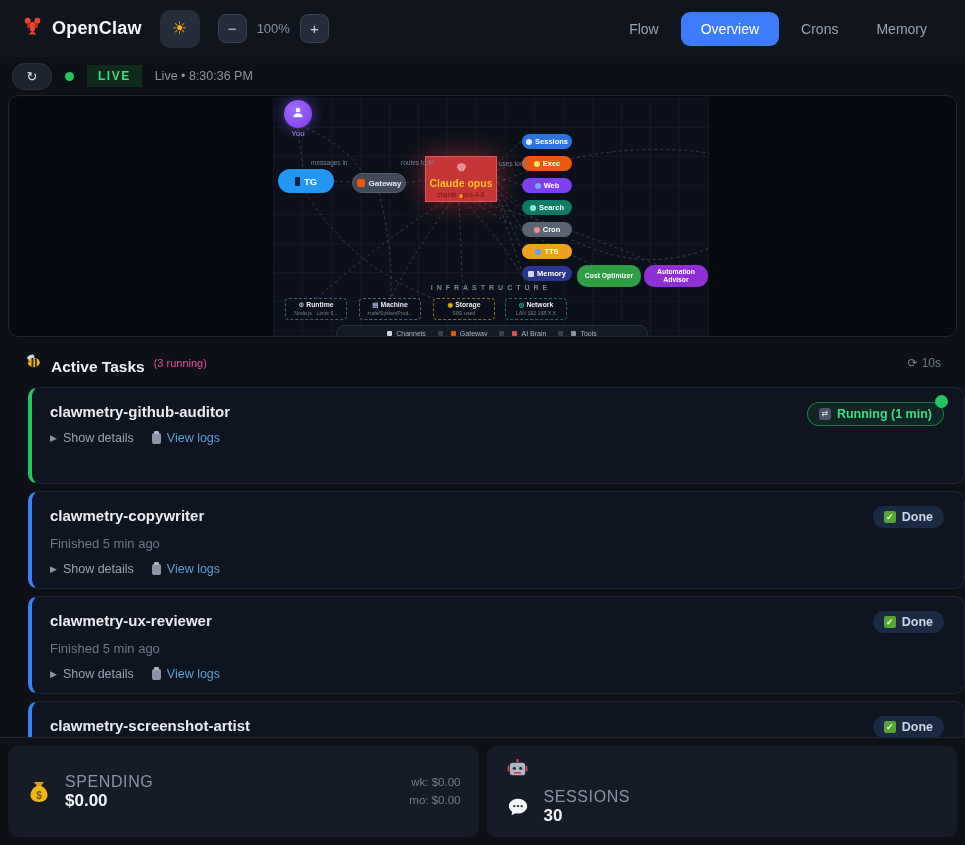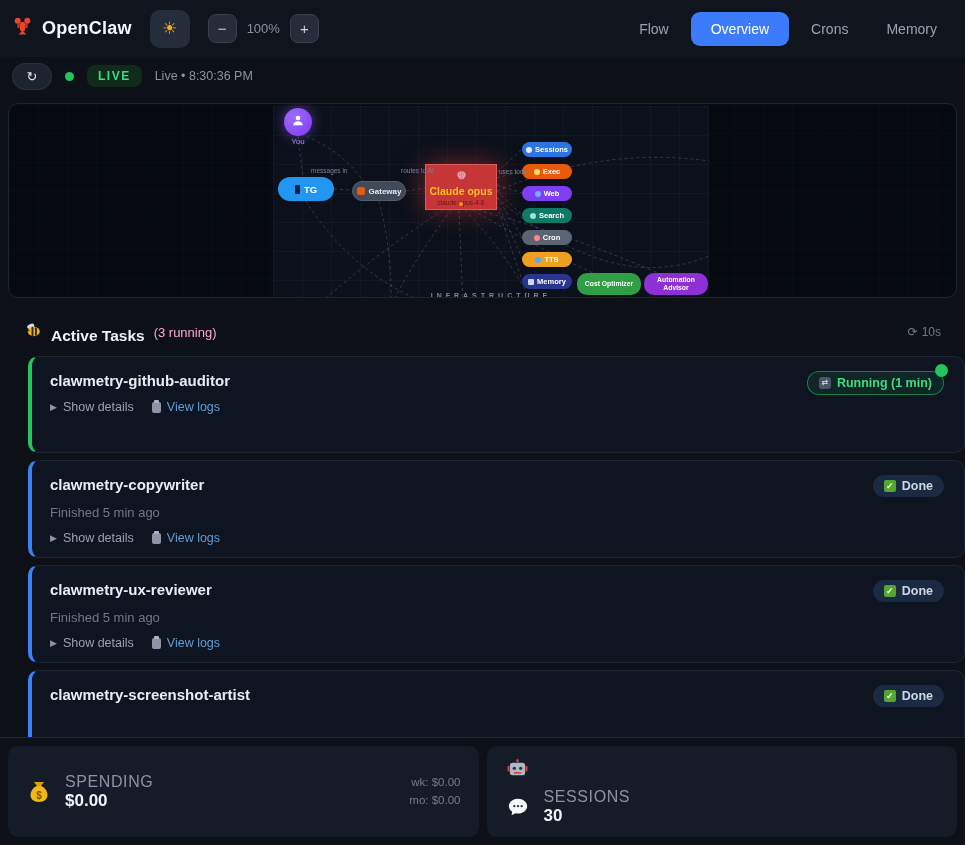--- a/index.html
+++ b/index.html
@@ -1,20 +1,20 @@
 <!DOCTYPE html>
 <html><head>
 <meta charset="utf-8">
 <style>
   * { margin:0; padding:0; box-sizing:border-box; }
   html,body { width:965px; height:845px; overflow:hidden; background:#0d1117;
     font-family:"Liberation Sans", sans-serif; color:#e6eaf0; }
 
   
-  .header { height:57px; display:flex; align-items:center; padding:0 12px; gap:18px;
+  .header { height:57px; display:flex; align-items:center; padding:0 22px; gap:18px;
     background:#10151d; }
   .logo { display:flex; align-items:center; gap:9px; }
   .logo .name { font-size:18px; font-weight:bold; color:#f3f6fa; letter-spacing:.2px; }
   .icon-btn { width:40px; height:38px; border-radius:10px; background:#262d3a;
     display:flex; align-items:center; justify-content:center; cursor:pointer; }
   .sun { color:#f6ad1f; font-size:17px; }
   .zoom-group { display:flex; align-items:center; gap:10px; }
   .zoom-btn { width:29px; height:29px; border-radius:8px; background:#262d3a;
     border:1px solid #39404e; color:#c9d1dc; font-size:15px; display:flex;
     align-items:center; justify-content:center; cursor:pointer; }
@@ -25,25 +25,25 @@
   .nav-item.active { background:#3d7bfd; color:#fff; padding:9px 20px; }
 
   
   .statusbar { height:38px; display:flex; align-items:center; gap:13px; padding:0 12px;
     background:#0d1117; }
   .refresh-btn { width:40px; height:27px; border-radius:13px; background:#1d242f;
     border:1px solid #2b3340; color:#dfe5ec; font-size:13px; display:flex;
     align-items:center; justify-content:center; cursor:pointer; }
   .live-dot { width:9px; height:9px; border-radius:50%; background:#22c55e; }
   .live-badge { background:#0f2b1b; color:#3ddc84; font-weight:bold; font-size:12px;
-    letter-spacing:1.5px; padding:4px 11px; border-radius:8px; }
+    letter-spacing:1.5px; padding:4px 11px; border-radius:0; }
   .live-text { color:#8b93a1; font-size:12.5px; }
 
   
-  .graph-panel { position:relative; margin:8px 8px; height:195px; border:1px solid #1c2531;
+  .graph-panel { position:relative; margin:0 8px; height:242px; border:1px solid #1c2531;
     border-radius:10px; background:#060a10; overflow:hidden;
     background-image:linear-gradient(rgba(120,140,170,.025) 1px, transparent 1px),
       linear-gradient(90deg, rgba(120,140,170,.025) 1px, transparent 1px);
     background-size:29px 29px; }
   .canvas { position:absolute; left:264px; top:2px; width:436px; height:246px;
     background:#0b101a;
     background-image:linear-gradient(rgba(130,150,185,.055) 1px, transparent 1px),
       linear-gradient(90deg, rgba(130,150,185,.055) 1px, transparent 1px);
     background-size:29px 29px; }
   .canvas svg.edges { position:absolute; inset:0; }
@@ -95,21 +95,21 @@
     display:flex; align-items:center; justify-content:center; gap:8px; }
   .legend-item { display:flex; align-items:center; gap:4px; color:#a8b2c1; font-size:7px; }
   .legend-sq { width:5px; height:5px; border-radius:1px; }
   .legend-item:not(:last-child)::after { content:""; display:inline-block; width:5px;
     height:5px; background:#39414f; border-radius:1px; margin-left:8px; }
   .edge-label { position:absolute; color:#77839a; font-size:6.5px; }
 
   
   .tasks-header { display:flex; align-items:center; gap:9px; padding:13px 24px 11px 24px; }
   .tasks-title { font-size:15.5px; font-weight:bold; color:#edf1f6;margin-top:8px; }
-  .tasks-note { font-size:13px; color:#f9a8d4; }
+  .tasks-note { font-size:11px; color:#ec4899; }
   .tasks-refresh { margin-left:auto; color:#6e7a8a; font-size:12px; display:flex;
     align-items:center; gap:4px; }
   .task-list { display:flex; flex-direction:column; gap:7px; margin:0 0 0 28px; }
   .task-card { position:relative; background:#0e1420; border:1px solid #1c2532;
     border-left:4px solid #3b82f6; border-radius:10px; padding:15px 18px 12px 18px;
     min-height:97px; }
   .task-card.running { border-left-color:#22c55e; }
   .task-name { font-size:15px; font-weight:bold; color:#e8ecf2; }
   .task-meta { margin-top:12px; font-size:13px; color:#6e7889; }
   .task-links { margin-top:11px; display:flex; align-items:center; gap:18px; }

